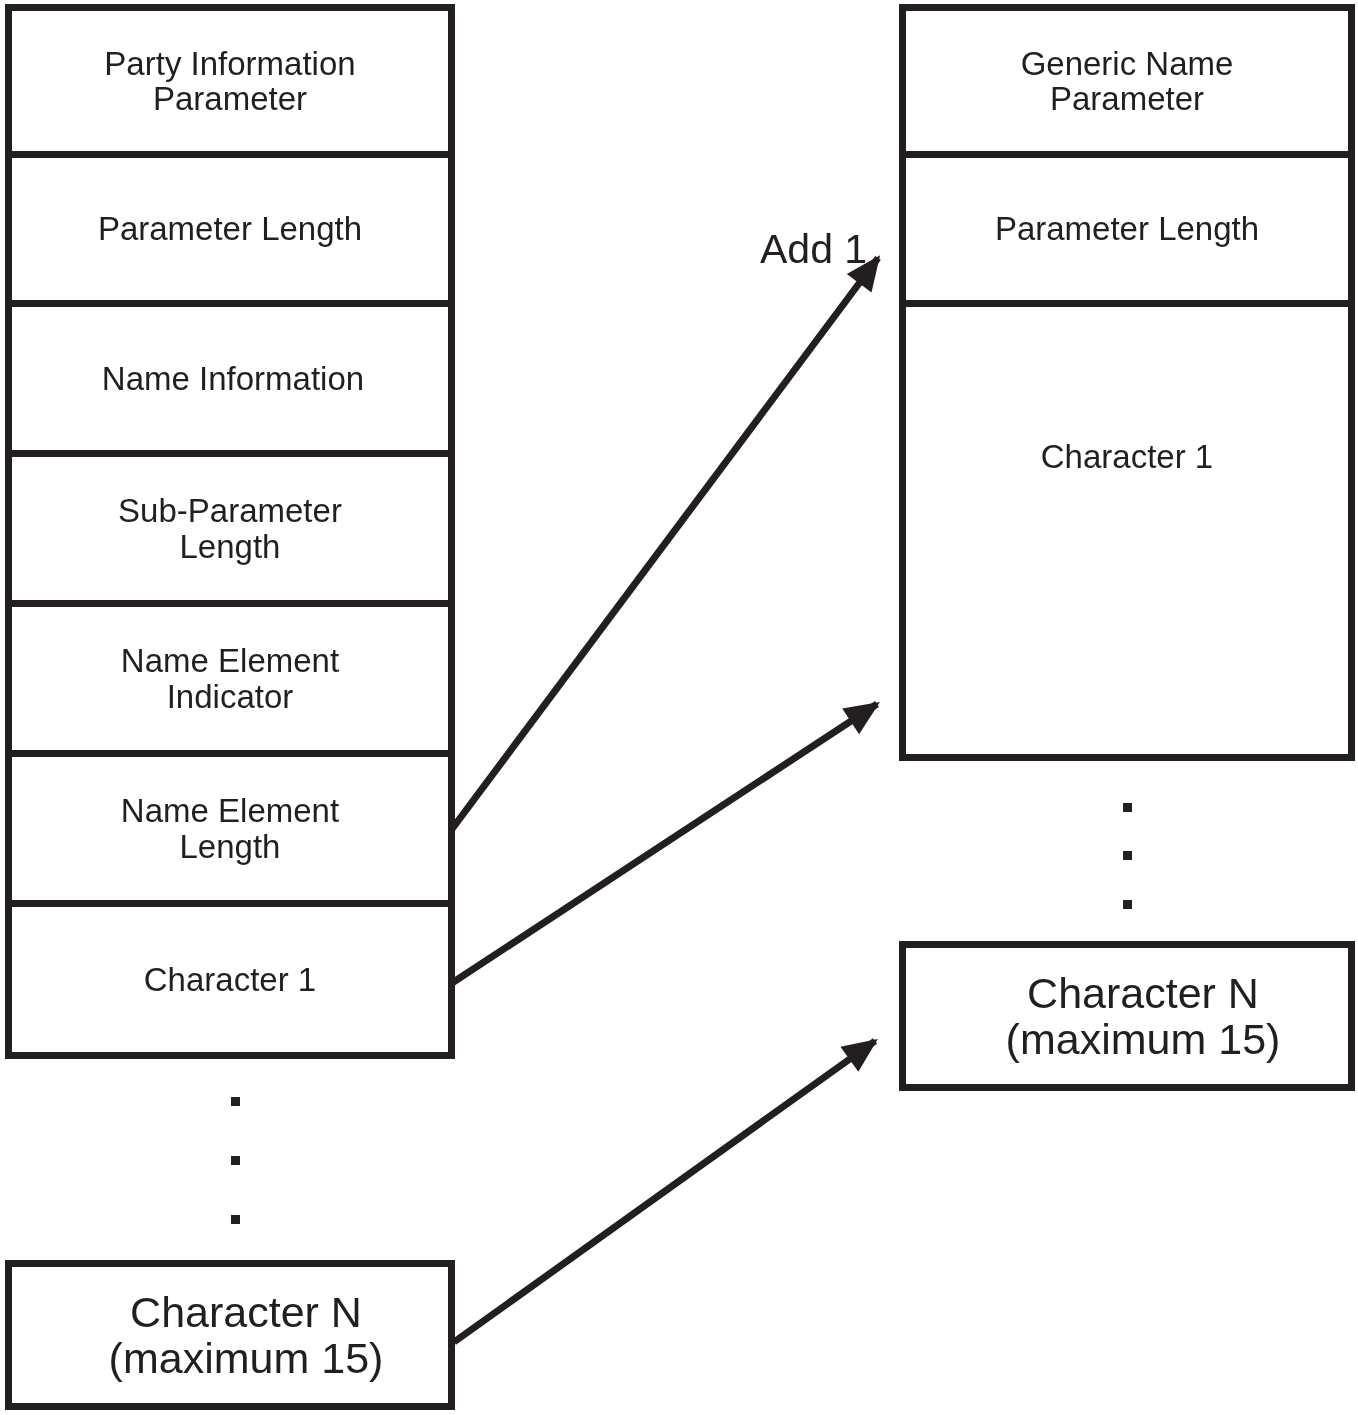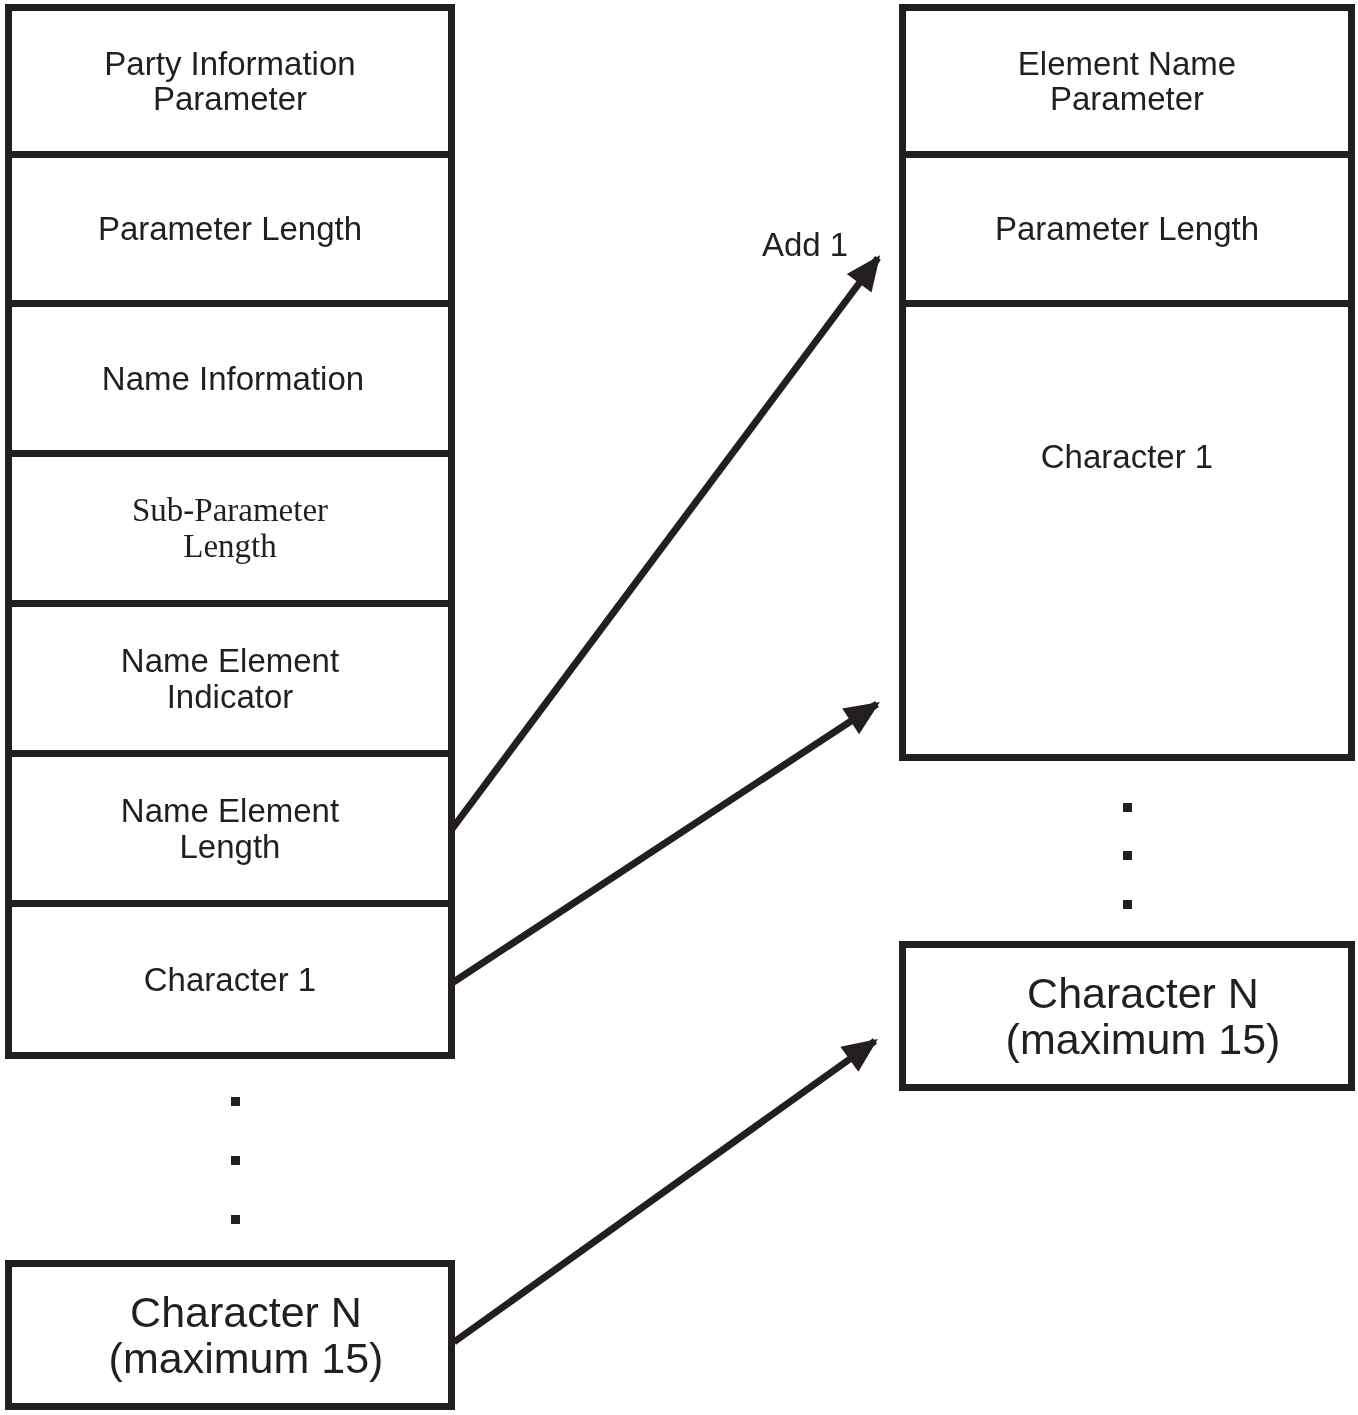--- a/index.html
+++ b/index.html
@@ -17,21 +17,21 @@
     display:flex; align-items:center; justify-content:center;
     text-align:center; white-space:pre-line;
     font-size:33px; line-height:1.07; color:var(--ink);
   }
   .cell:last-child { border-bottom:none; }
 
   .left-stack  { left:5px;  top:4px; width:450px; height:1055px; }
   .left-stack  .cell:nth-child(1){ height:147px; }
   .left-stack  .cell:nth-child(2){ height:149px; }
   .left-stack  .cell:nth-child(3){ height:150px;padding-left:6px; }
-  .left-stack  .cell:nth-child(4){ height:150px;font-family:Liberation Serif, serif; }
+  .left-stack  .cell:nth-child(4){ height:150px; }
   .left-stack  .cell:nth-child(5){ height:150px; }
   .left-stack  .cell:nth-child(6){ height:150px; }
   .left-stack  .cell:nth-child(7){ height:145px; }
 
   .right-stack { left:899px; top:4px; width:456px; height:757px; }
   .right-stack .cell:nth-child(1){ height:147px; }
   .right-stack .cell:nth-child(2){ height:149px; }
   .right-stack .cell:nth-child(3){ height:300px; }
   .right-stack .cell:nth-child(4){ height:147px; }
 
@@ -44,21 +44,21 @@
   }
   .left-tail  { left:5px;   top:1260px; width:450px; height:150px; }
   .right-tail { left:899px; top:941px;  width:456px; height:150px; }
 
   .dot { position:absolute; width:9px; height:9px; background:var(--ink); }
 
   .arrow-layer { position:absolute; left:0; top:0; pointer-events:none; }
 
   .add-label {
     position:absolute; left:760px; top:226px; width:90px;
-    text-align:center; font-size:33px; color:var(--ink); white-space:nowrap;
+    text-align:center; font-size:41px; color:var(--ink); white-space:nowrap;
   }
 </style>
 </head>
 <body style="background: rgb(255, 255, 255);">
 
 <div class="stack left-stack">
   <div class="cell">Party Information
 Parameter</div>
   <div class="cell">Parameter Length</div>
   <div class="cell">Name Information</div>
@@ -72,21 +72,21 @@
 </div>
 
 <div class="dot" style="left:231px; top:1097px;"></div>
 <div class="dot" style="left:231px; top:1156px;"></div>
 <div class="dot" style="left:231px; top:1215px;"></div>
 
 <div class="solo left-tail">Character N
 (maximum 15)</div>
 
 <div class="stack right-stack">
-  <div class="cell">Element Name
+  <div class="cell">Generic Name
 Parameter</div>
   <div class="cell">Parameter Length</div>
   <div class="cell">Character 1</div>
 </div>
 
 <div class="dot" style="left:1123px; top:803px;"></div>
 <div class="dot" style="left:1123px; top:851px;"></div>
 <div class="dot" style="left:1123px; top:900px;"></div>
 
 <div class="solo right-tail">Character N

